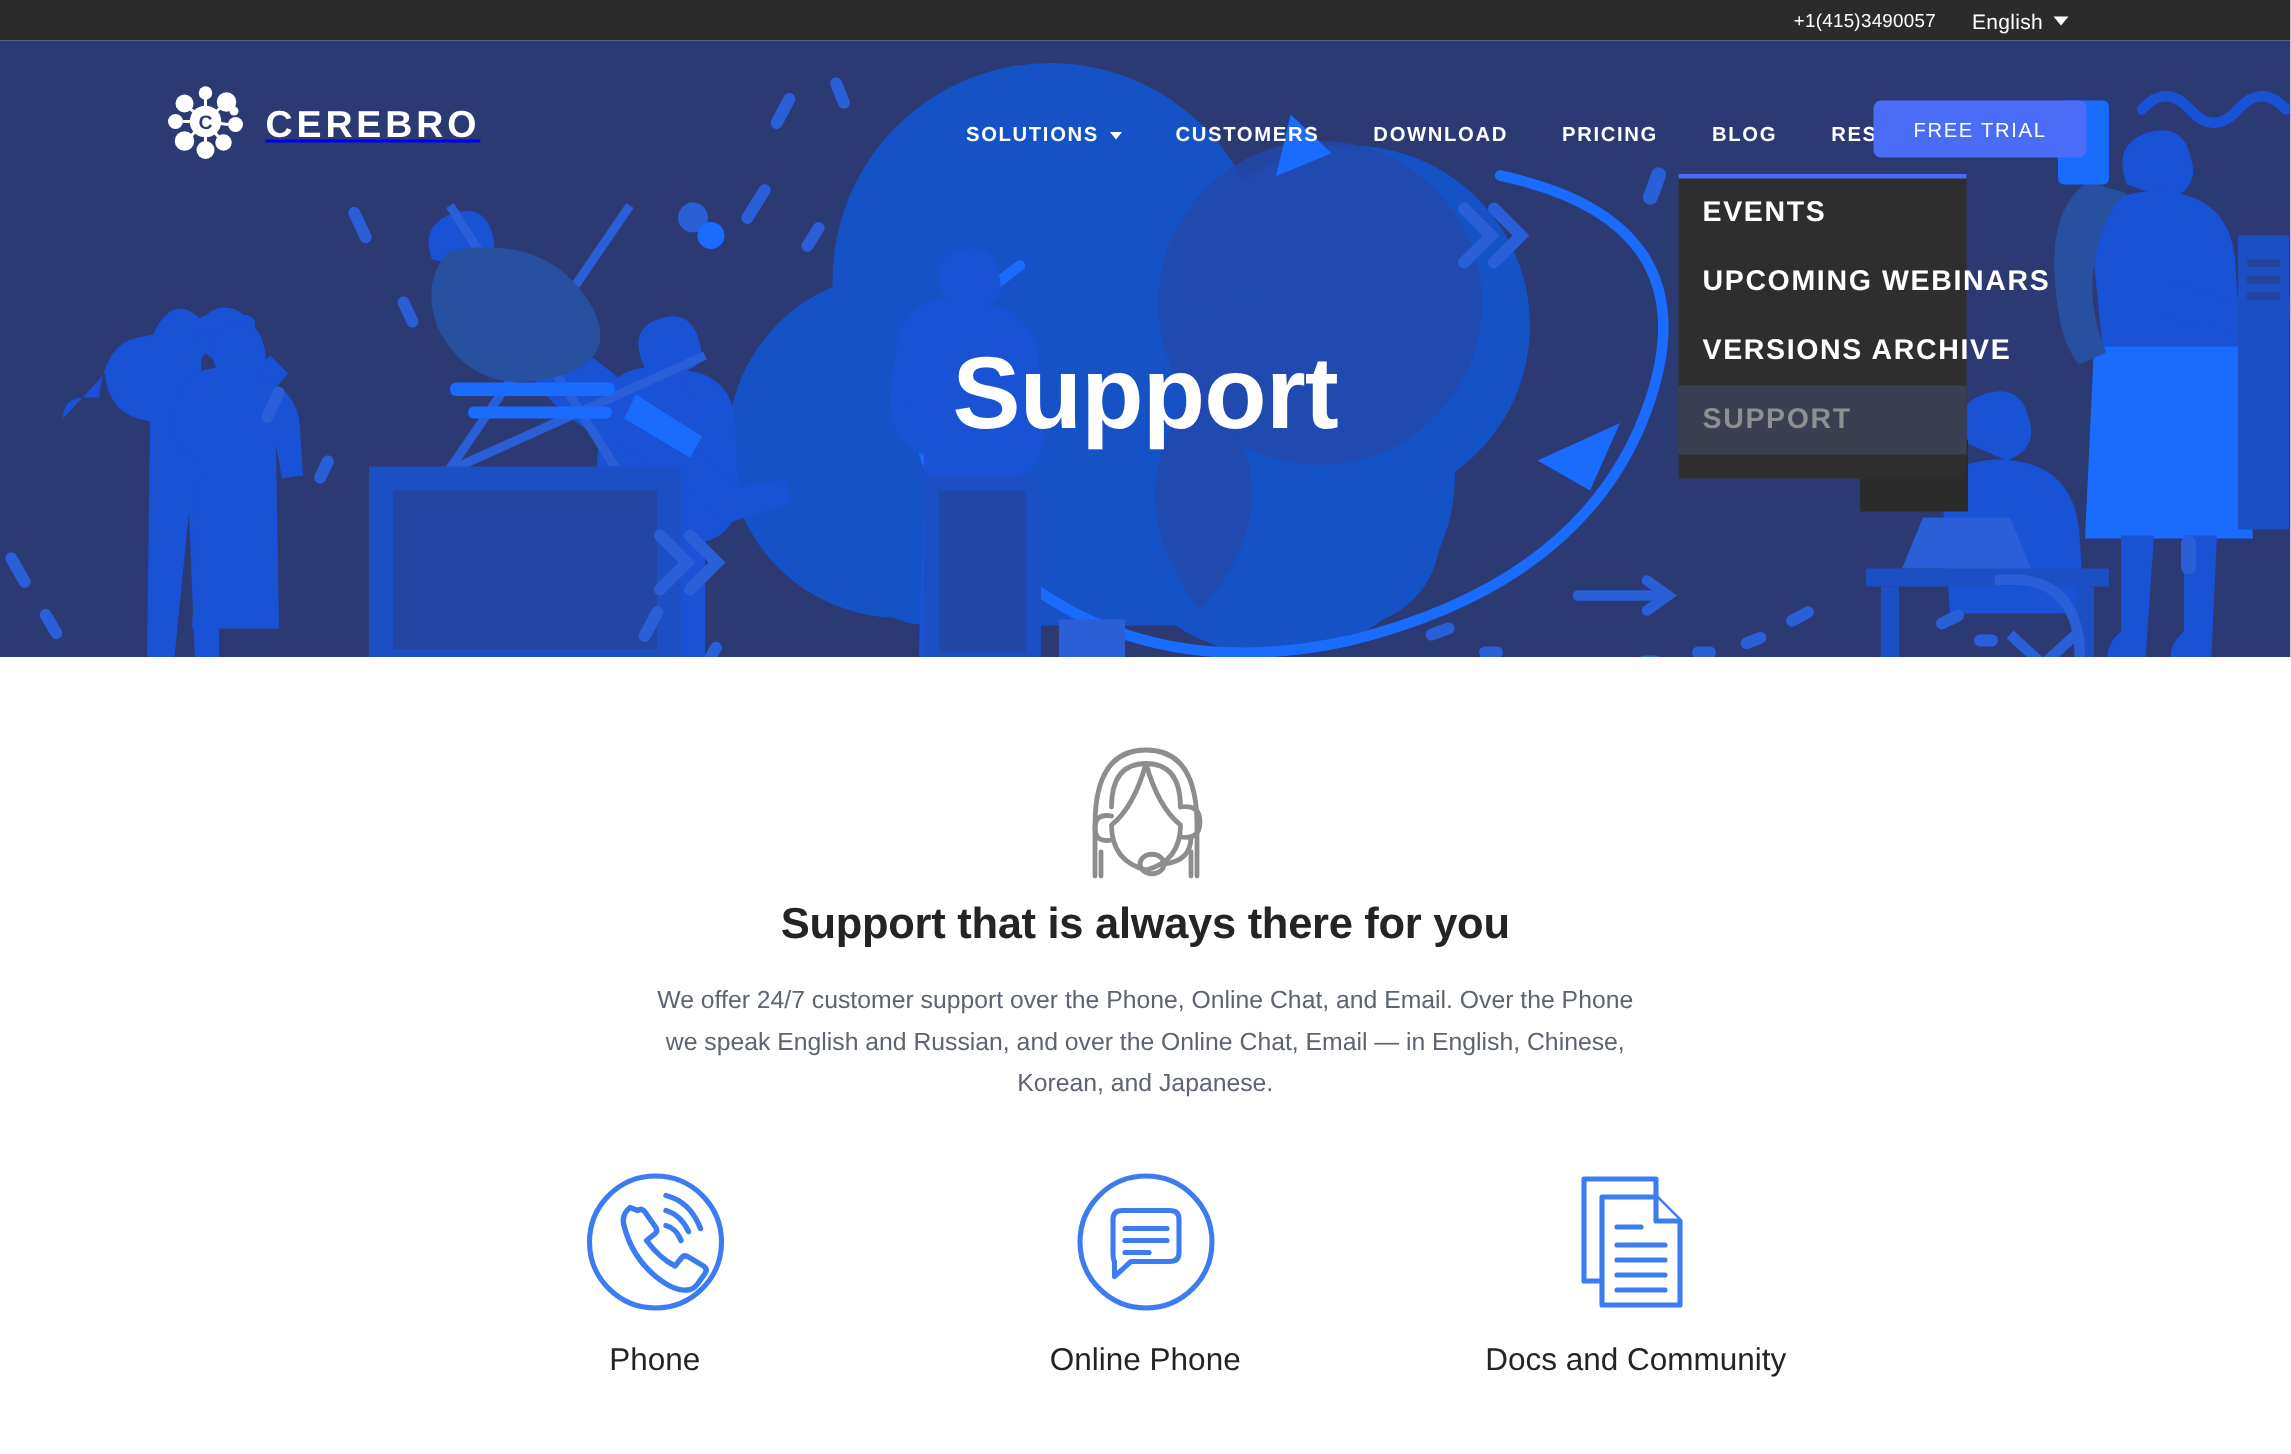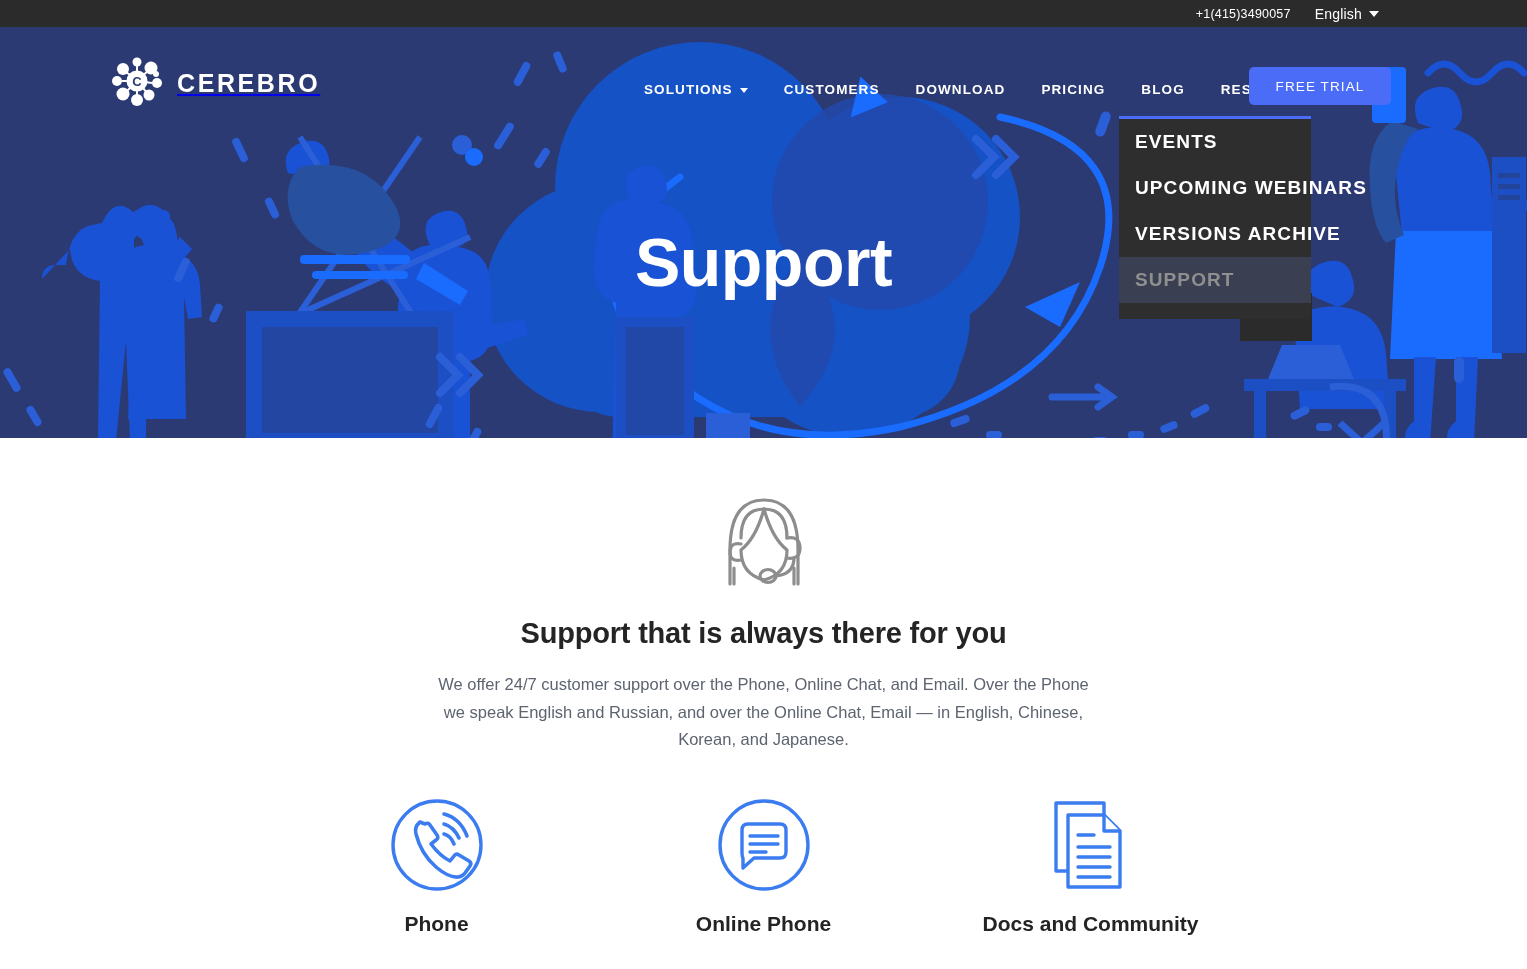--- a/index.html
+++ b/index.html
@@ -80,34 +80,34 @@
     position:absolute; z-index:30; left:0; right:0; top:196px;
     text-align:center; color:#ffffff; font-size:68px; font-weight:700;
     letter-spacing:-.5px;
   }
 
   
   .main{ background:#ffffff; padding-top:42px; }
   .agent-icon{ display:flex; justify-content:center; }
   .sec-title{
     text-align:center; color:#242424; font-size:29px; font-weight:700;
-    margin-top:27px; letter-spacing:-.2px;
+    margin-top:10px; letter-spacing:-.2px;
   }
   .sec-body{
     margin:21px auto 0; width:660px; text-align:center;
     color:#5d6470; font-size:16.5px; line-height:27.5px;
   }
 
   .features{
     margin-top:46px; display:flex; justify-content:center; gap:0;
   }
   .feature{ width:327px; text-align:center; }
   .feature .ficon{ height:90px; display:flex; align-items:center; justify-content:center; }
   .feature .flabel{
-    margin-top:22px; color:#242424; font-size:21px; font-weight:700;
+    margin-top:22px; color:#242424; font-size:21px; font-weight:400;
   }
 </style>
 </head>
 <body>
 
 <div class="topbar">
   <span class="phone">+1(415)3490057</span>
   <span class="lang">
     <span>English</span>
     <span class="caret-down"></span>

